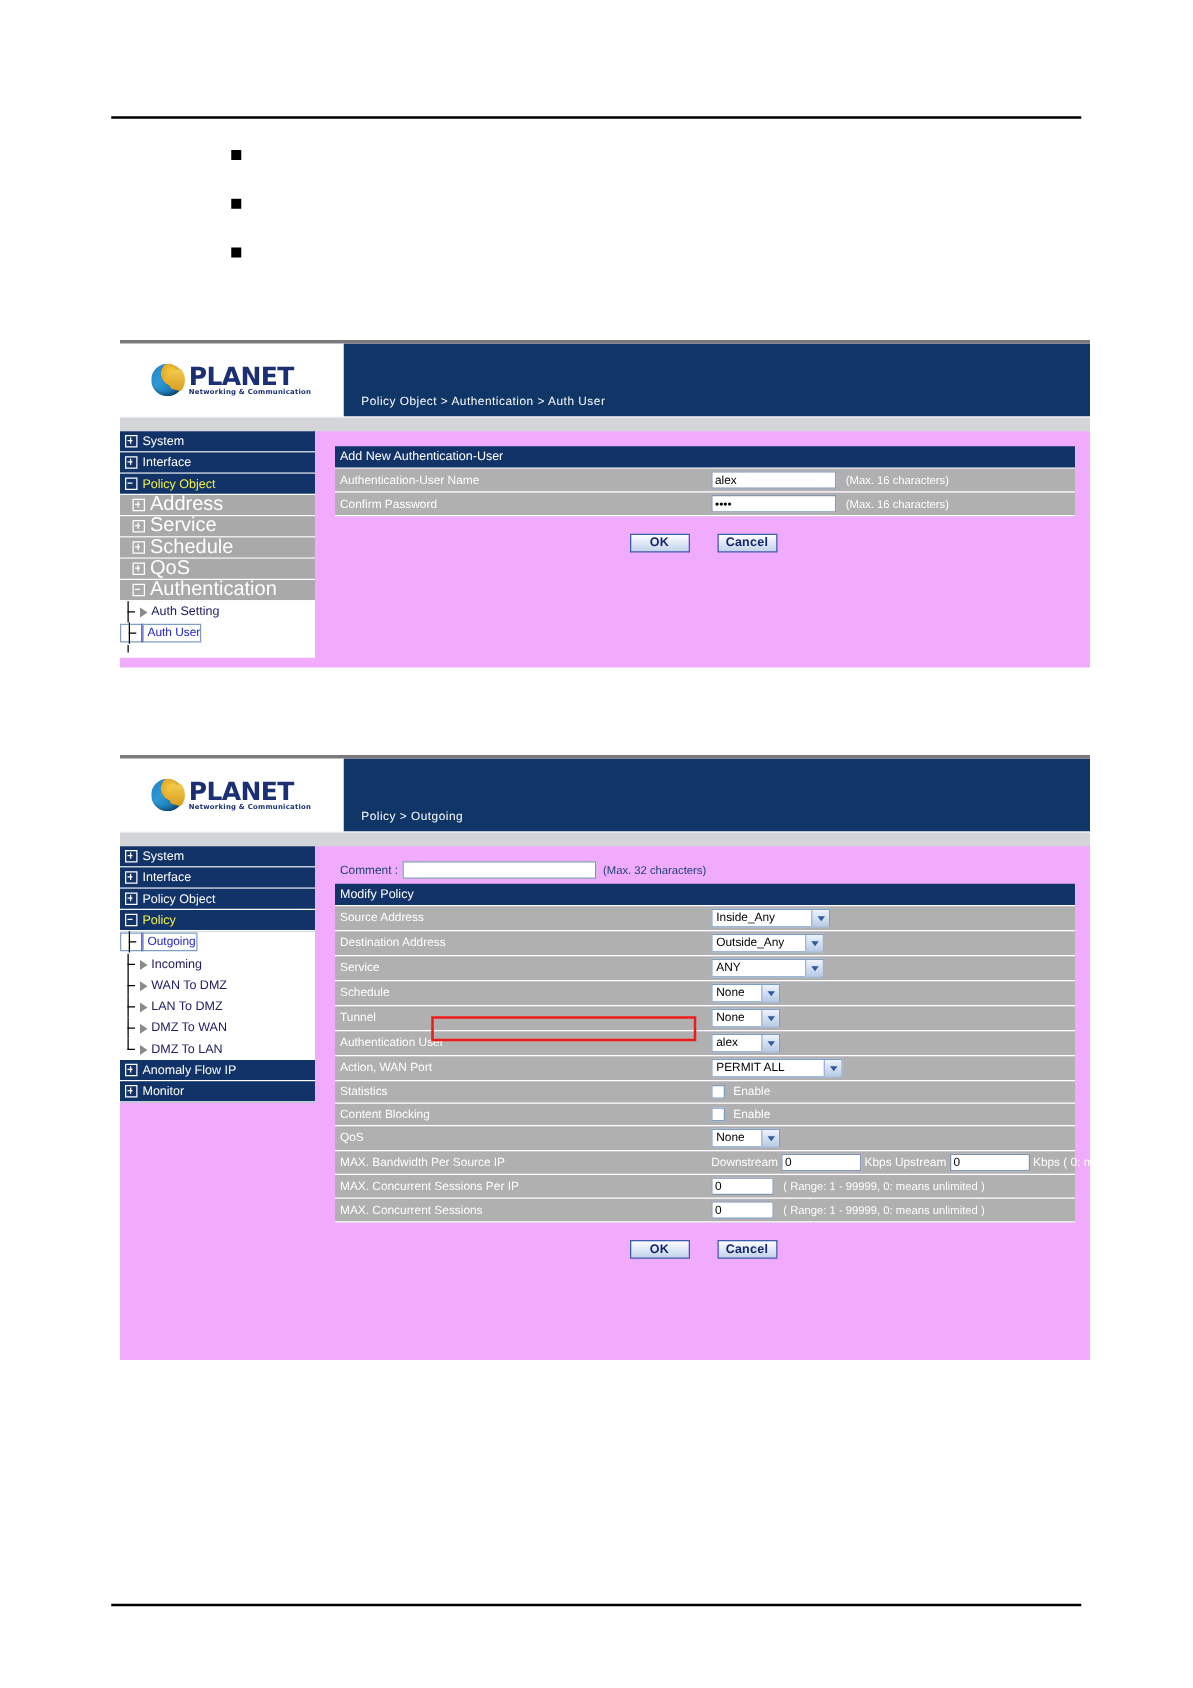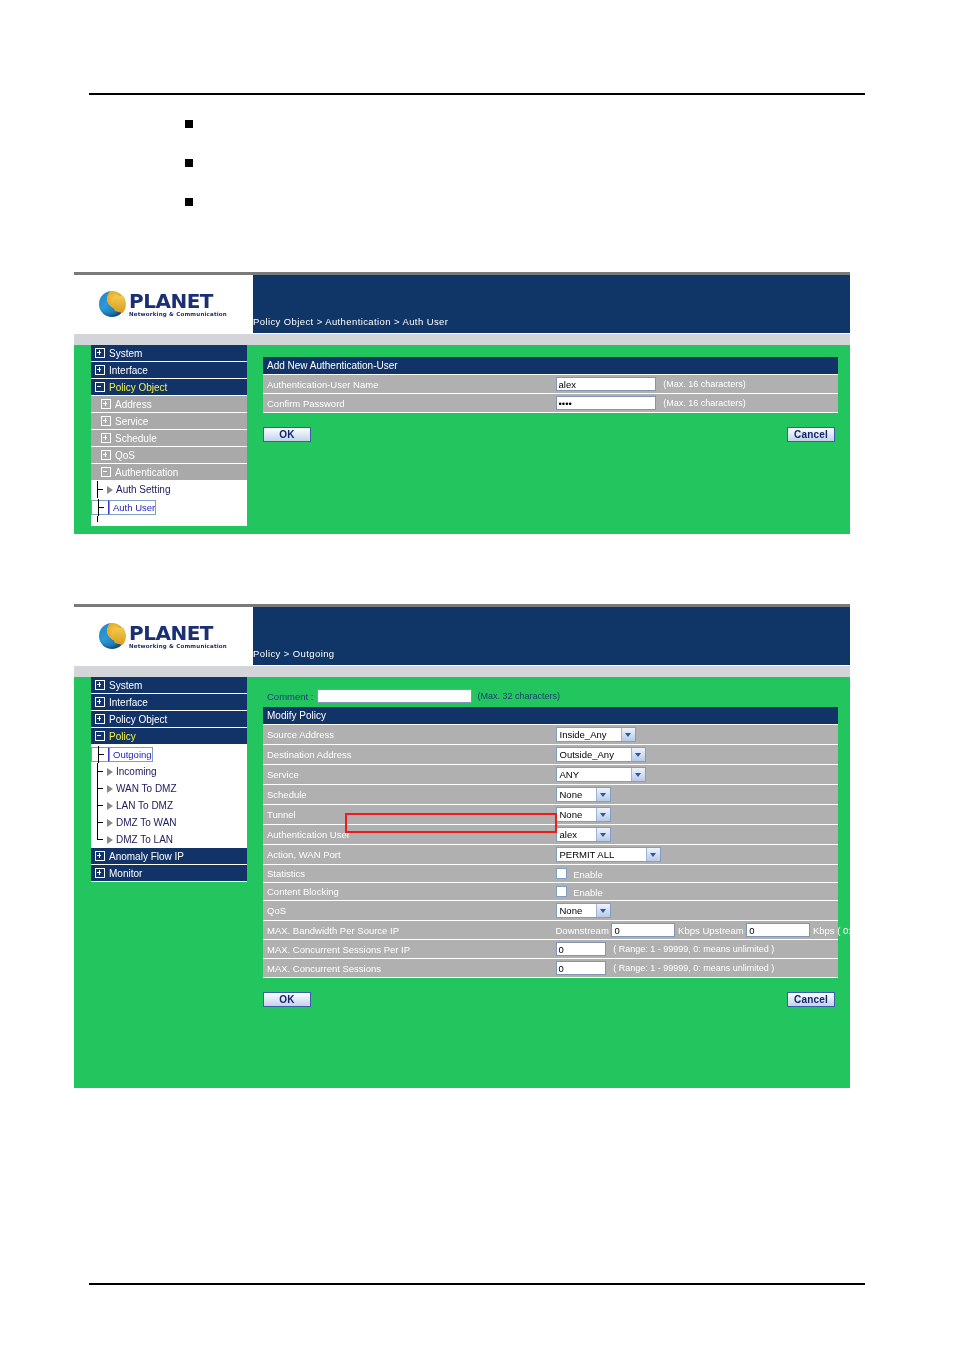--- a/index.html
+++ b/index.html
@@ -48,23 +48,23 @@
   }
   .bullet-text {
     margin-left: 12px;
     font-size: 11px;
     line-height: 14px;
   }
 
   
   .shot {
     position: absolute;
-    left: 74px;
+    left: 96px;
     width: 776px;
-    background: #22c55e;
+    background: #f0abfc;
     border-top: 3px solid #7a7a7a;
     box-sizing: border-box;
   }
   #shot-auth-user { top: 272px; height: 262px; }
   #shot-policy-outgoing { top: 604px; height: 484px; }
 
   
   .ui-banner {
     display: flex;
     height: 58px;
@@ -84,21 +84,21 @@
     background: #103567;
     display: flex;
     align-items: flex-end;
     padding-bottom: 6px;
     box-sizing: border-box;
   }
   .ui-breadcrumb {
     color: #ffffff;
     font-size: 9.5px;
     letter-spacing: 0.4px;
-    padding-left: 0;
+    padding-left: 14px;
     white-space: nowrap;
   }
 
   
   .planet-logo {
     display: flex;
     align-items: center;
     gap: 4px;
   }
   .planet-globe {
@@ -142,21 +142,20 @@
   .ui-subbar {
     height: 11px;
     background: #d3d5d8;
     border-top: 1px solid #ffffff;
   }
 
   
   .ui-body {
     display: flex;
     align-items: flex-start;
-    padding-left: 17px;
   }
   .ui-nav {
     width: 156px;
     flex: 0 0 156px;
     padding-top: 0;
     background: #ffffff;
   }
   .ui-content {
     flex: 1 1 auto;
     padding: 12px 12px 0 16px;
@@ -174,21 +173,21 @@
     padding-left: 4px;
     border-bottom: 1px solid #ffffff;
     box-sizing: border-box;
     white-space: nowrap;
   }
   .nav-top.active { color: #f2f24a; }
   .nav-sub {
     height: 17px;
     background: #a9a9a9;
     color: #ffffff;
-    font-size: 10px;
+    font-size: 16px;
     display: flex;
     align-items: center;
     padding-left: 10px;
     border-bottom: 1px solid #ffffff;
     box-sizing: border-box;
     white-space: nowrap;
   }
   .nav-pm {
     width: 8px; height: 8px;
     border: 1px solid #ffffff;
@@ -350,21 +349,21 @@
     justify-content: center;
     flex: 0 0 auto;
   }
   .sel .selbtn::after {
     content: "";
     width: 0; height: 0;
     border-left: 3px solid transparent;
     border-right: 3px solid transparent;
     border-top: 4px solid #2d5a9e;
   }
-  .sel.w80 { width: 80px; }
+  .sel.w80 { width: 95px; }
   .sel.w90 { width: 90px; }
   .sel.w55 { width: 55px; }
   .sel.w105 { width: 105px; }
 
   .chk {
     display: inline-block;
     width: 11px; height: 11px;
     border: 1px solid #7f9ec4;
     background: #ffffff;
     vertical-align: middle;
@@ -372,21 +371,21 @@
     box-sizing: border-box;
   }
   .chk-lbl {
     font-size: 9.5px;
     color: #ffffff;
     vertical-align: middle;
   }
 
   .btn-row {
     display: flex;
-    justify-content: space-between;
+    justify-content: center;
     gap: 22px;
     padding: 14px 3px 0 0;
   }
   .btn {
     min-width: 48px;
     height: 15px;
     border: 1px solid #3a5fa8;
     background: linear-gradient(180deg,#fdfdff 0%, #e2eaf7 45%, #c3d3ea 100%);
     color: #12246b;
     font-size: 10px;

